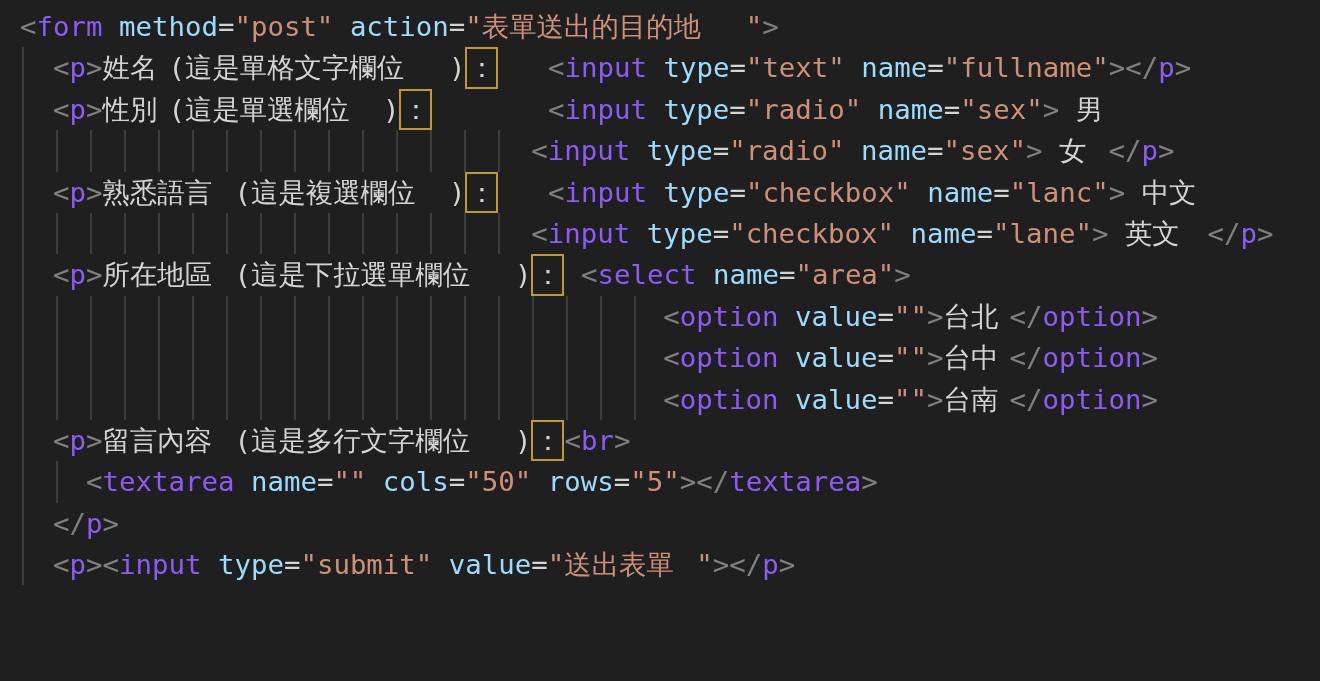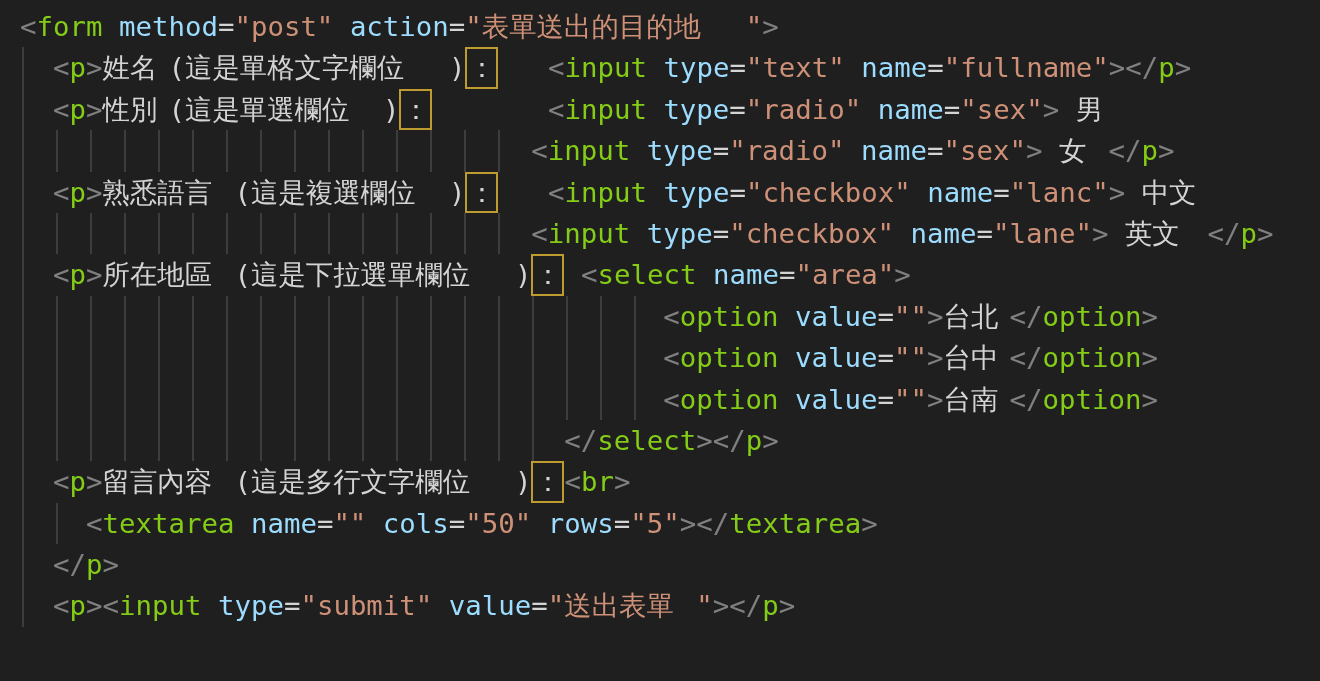--- a/index.html
+++ b/index.html
@@ -24,21 +24,21 @@
   .guides {
     position: absolute;
     left: 2px;
     top: 0;
     height: 100%;
     background: repeating-linear-gradient(to right, #3d3d3d 0 2px, transparent 2px 34px);
     pointer-events: none;
   }
   .content { position: relative; }
   .p { color: #808080; }               
-  .t { color: #84cc16; }               
+  .t { color: #8b5cf6; }               
   .a { color: #9cdcfe; }               
   .s { color: #ce9178; }               
   .x { color: #d4d4d4; }               
   .e { color: #d4d4d4; }               
   .cjk {
     display: inline-block;
     white-space: pre;
     overflow: visible;
   }
   .ubox {
@@ -53,18 +53,17 @@
     <div class="line"><span class="content"><span class="p">&lt;</span><span class="t">form</span><span class="x"> </span><span class="a">method</span><span class="e">=</span><span class="s">"post"</span><span class="x"> </span><span class="a">action</span><span class="e">=</span><span class="s">"</span><span class="s cjk" style="width: 264px;">表單送出的目的地</span><span class="s">"</span><span class="p">&gt;</span></span></div>
     <div class="line"><span class="guides" style="width: 2px;"></span><span class="content"><span class="x">  </span><span class="p">&lt;</span><span class="t">p</span><span class="p">&gt;</span><span class="x cjk" style="width: 66px;">姓名</span><span class="x">(</span><span class="x cjk" style="width: 264px;">這是單格文字欄位</span><span class="x">)</span><span class="x cjk ubox" style="width: 33px;">：</span><span class="x">   </span><span class="p">&lt;</span><span class="t">input</span><span class="x"> </span><span class="a">type</span><span class="e">=</span><span class="s">"text"</span><span class="x"> </span><span class="a">name</span><span class="e">=</span><span class="s">"fullname"</span><span class="p">&gt;</span><span class="p">&lt;/</span><span class="t">p</span><span class="p">&gt;</span></span></div>
     <div class="line"><span class="guides" style="width: 2px;"></span><span class="content"><span class="x">  </span><span class="p">&lt;</span><span class="t">p</span><span class="p">&gt;</span><span class="x cjk" style="width: 66px;">性別</span><span class="x">(</span><span class="x cjk" style="width: 198px;">這是單選欄位</span><span class="x">)</span><span class="x cjk ubox" style="width: 33px;">：</span><span class="x">       </span><span class="p">&lt;</span><span class="t">input</span><span class="x"> </span><span class="a">type</span><span class="e">=</span><span class="s">"radio"</span><span class="x"> </span><span class="a">name</span><span class="e">=</span><span class="s">"sex"</span><span class="p">&gt;</span><span class="x"> </span><span class="x cjk" style="width: 33px;">男</span></span></div>
     <div class="line"><span class="guides" style="width: 478px;"></span><span class="content"><span class="x">                               </span><span class="p">&lt;</span><span class="t">input</span><span class="x"> </span><span class="a">type</span><span class="e">=</span><span class="s">"radio"</span><span class="x"> </span><span class="a">name</span><span class="e">=</span><span class="s">"sex"</span><span class="p">&gt;</span><span class="x"> </span><span class="x cjk" style="width: 33px;">女</span><span class="x"> </span><span class="p">&lt;/</span><span class="t">p</span><span class="p">&gt;</span></span></div>
     <div class="line"><span class="guides" style="width: 2px;"></span><span class="content"><span class="x">  </span><span class="p">&lt;</span><span class="t">p</span><span class="p">&gt;</span><span class="x cjk" style="width: 132px;">熟悉語言</span><span class="x">(</span><span class="x cjk" style="width: 198px;">這是複選欄位</span><span class="x">)</span><span class="x cjk ubox" style="width: 33px;">：</span><span class="x">   </span><span class="p">&lt;</span><span class="t">input</span><span class="x"> </span><span class="a">type</span><span class="e">=</span><span class="s">"checkbox"</span><span class="x"> </span><span class="a">name</span><span class="e">=</span><span class="s">"lanc"</span><span class="p">&gt;</span><span class="x"> </span><span class="x cjk" style="width: 66px;">中文</span></span></div>
     <div class="line"><span class="guides" style="width: 478px;"></span><span class="content"><span class="x">                               </span><span class="p">&lt;</span><span class="t">input</span><span class="x"> </span><span class="a">type</span><span class="e">=</span><span class="s">"checkbox"</span><span class="x"> </span><span class="a">name</span><span class="e">=</span><span class="s">"lane"</span><span class="p">&gt;</span><span class="x"> </span><span class="x cjk" style="width: 66px;">英文</span><span class="x"> </span><span class="p">&lt;/</span><span class="t">p</span><span class="p">&gt;</span></span></div>
     <div class="line"><span class="guides" style="width: 2px;"></span><span class="content"><span class="x">  </span><span class="p">&lt;</span><span class="t">p</span><span class="p">&gt;</span><span class="x cjk" style="width: 132px;">所在地區</span><span class="x">(</span><span class="x cjk" style="width: 264px;">這是下拉選單欄位</span><span class="x">)</span><span class="x cjk ubox" style="width: 33px;">：</span><span class="x"> </span><span class="p">&lt;</span><span class="t">select</span><span class="x"> </span><span class="a">name</span><span class="e">=</span><span class="s">"area"</span><span class="p">&gt;</span></span></div>
     <div class="line"><span class="guides" style="width: 614px;"></span><span class="content"><span class="x">                                       </span><span class="p">&lt;</span><span class="t">option</span><span class="x"> </span><span class="a">value</span><span class="e">=</span><span class="s">""</span><span class="p">&gt;</span><span class="x cjk" style="width: 66px;">台北</span><span class="p">&lt;/</span><span class="t">option</span><span class="p">&gt;</span></span></div>
     <div class="line"><span class="guides" style="width: 614px;"></span><span class="content"><span class="x">                                       </span><span class="p">&lt;</span><span class="t">option</span><span class="x"> </span><span class="a">value</span><span class="e">=</span><span class="s">""</span><span class="p">&gt;</span><span class="x cjk" style="width: 66px;">台中</span><span class="p">&lt;/</span><span class="t">option</span><span class="p">&gt;</span></span></div>
     <div class="line"><span class="guides" style="width: 614px;"></span><span class="content"><span class="x">                                       </span><span class="p">&lt;</span><span class="t">option</span><span class="x"> </span><span class="a">value</span><span class="e">=</span><span class="s">""</span><span class="p">&gt;</span><span class="x cjk" style="width: 66px;">台南</span><span class="p">&lt;/</span><span class="t">option</span><span class="p">&gt;</span></span></div>
-    <div class="line"><span class="guides" style="width: 512px;"></span><span class="content"><span class="x">                                 </span><span class="p">&lt;/</span><span class="t">select</span><span class="p">&gt;</span><span class="p">&lt;/</span><span class="t">p</span><span class="p">&gt;</span></span></div>
     <div class="line"><span class="guides" style="width: 2px;"></span><span class="content"><span class="x">  </span><span class="p">&lt;</span><span class="t">p</span><span class="p">&gt;</span><span class="x cjk" style="width: 132px;">留言內容</span><span class="x">(</span><span class="x cjk" style="width: 264px;">這是多行文字欄位</span><span class="x">)</span><span class="x cjk ubox" style="width: 33px;">：</span><span class="p">&lt;</span><span class="t">br</span><span class="p">&gt;</span></span></div>
     <div class="line"><span class="guides" style="width: 36px;"></span><span class="content"><span class="x">    </span><span class="p">&lt;</span><span class="t">textarea</span><span class="x"> </span><span class="a">name</span><span class="e">=</span><span class="s">""</span><span class="x"> </span><span class="a">cols</span><span class="e">=</span><span class="s">"50"</span><span class="x"> </span><span class="a">rows</span><span class="e">=</span><span class="s">"5"</span><span class="p">&gt;</span><span class="p">&lt;/</span><span class="t">textarea</span><span class="p">&gt;</span></span></div>
     <div class="line"><span class="guides" style="width: 2px;"></span><span class="content"><span class="x">  </span><span class="p">&lt;/</span><span class="t">p</span><span class="p">&gt;</span></span></div>
     <div class="line"><span class="guides" style="width: 2px;"></span><span class="content"><span class="x">  </span><span class="p">&lt;</span><span class="t">p</span><span class="p">&gt;</span><span class="p">&lt;</span><span class="t">input</span><span class="x"> </span><span class="a">type</span><span class="e">=</span><span class="s">"submit"</span><span class="x"> </span><span class="a">value</span><span class="e">=</span><span class="s">"</span><span class="s cjk" style="width: 132px;">送出表單</span><span class="s">"</span><span class="p">&gt;</span><span class="p">&lt;/</span><span class="t">p</span><span class="p">&gt;</span></span></div>
   </div>
 
 </body></html>

